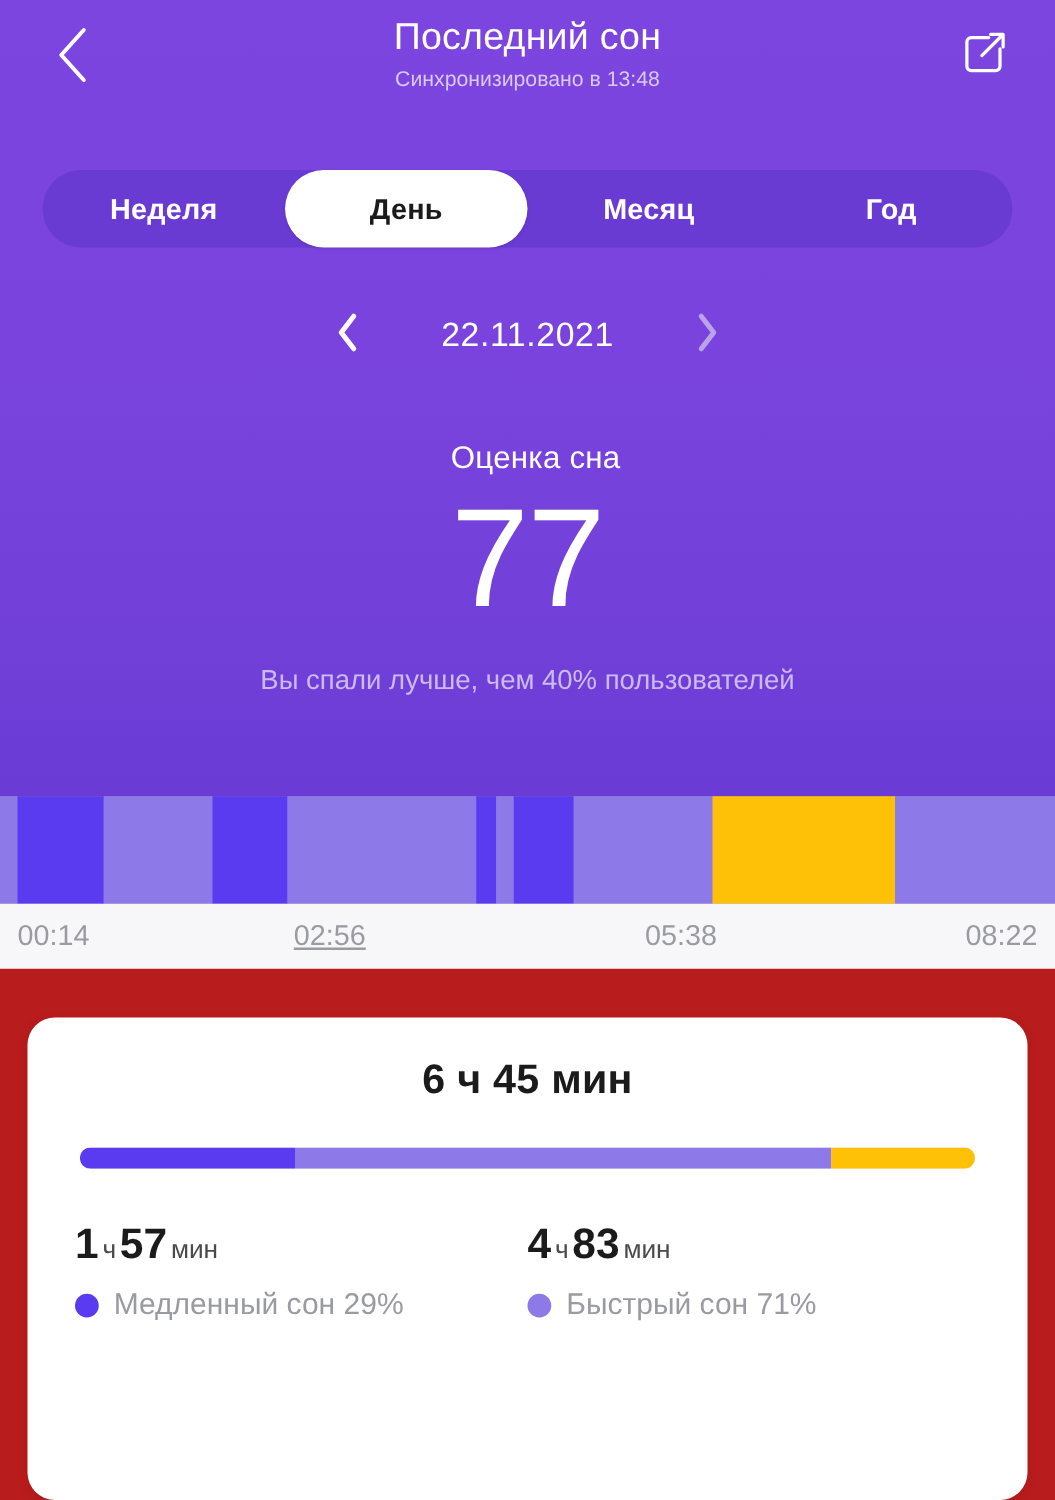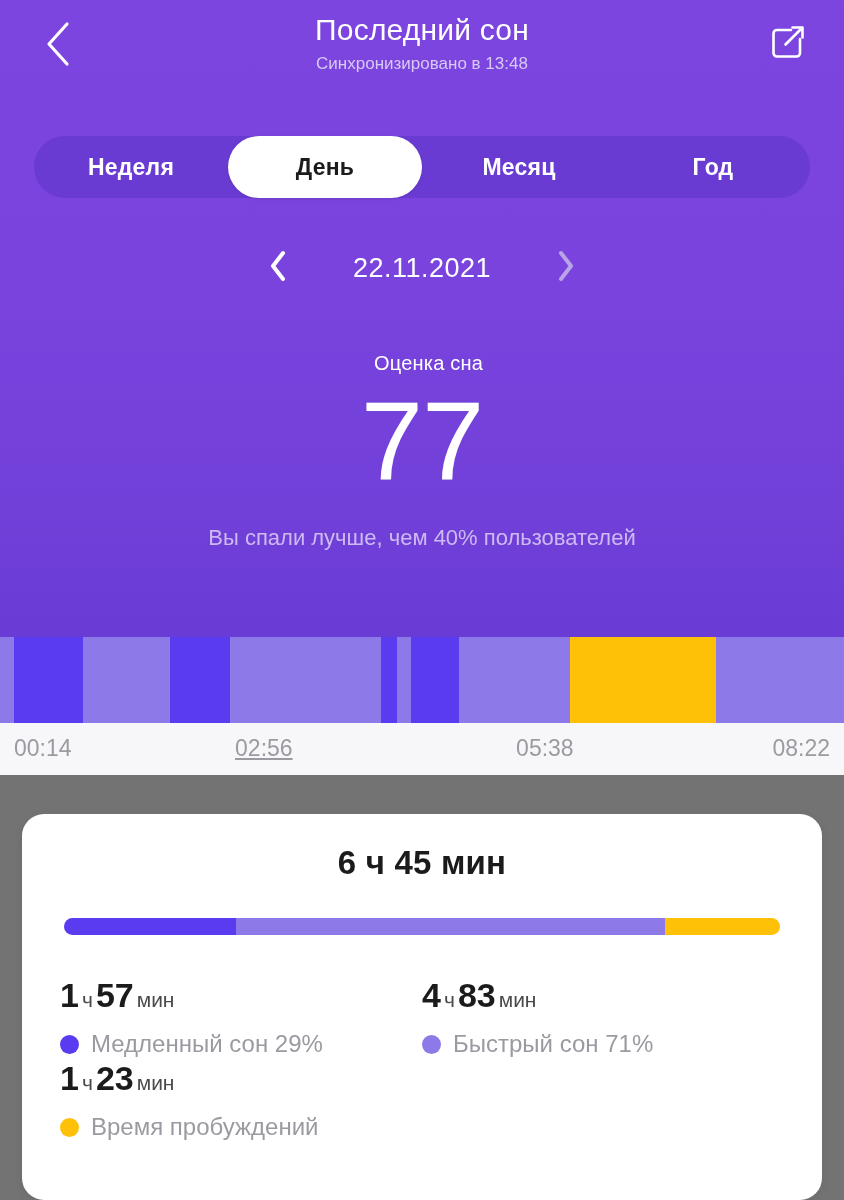--- a/index.html
+++ b/index.html
@@ -13,21 +13,21 @@
   body {
     font-family: "Liberation Sans", "DejaVu Sans", sans-serif;
     background: #f4f5f7;
     -webkit-font-smoothing: antialiased;
   }
 
   .screen {
     position: relative;
     width: 844px;
     height: 1200px;
-    background: #737373;
+    background: #b91c1c;
     display: flex;
     flex-direction: column;
   }
 
   
   .hero {
     position: relative;
     height: 637px;
     background: linear-gradient(180deg, #7c45df 0%, #7a43de 45%, #7140d9 80%, #6a3bd5 100%);
     flex: 0 0 auto;
@@ -150,21 +150,21 @@
   }
 
   
   .score-block {
     margin-top: 62px;
     text-align: center;
   }
 
   .score-caption {
     color: #ffffff;
-    font-size: 20px;
+    font-size: 25px;
     font-weight: 400;
     letter-spacing: 0.2px;
     margin-left: 13px;
   }
 
   .score-value {
     margin-top: 10px;
     color: #ffffff;
     font-size: 112px;
     line-height: 112px;
@@ -404,26 +404,17 @@
       <div class="stat">
         <div class="stat-value">
           <span>4</span><span class="unit">ч</span><span>83</span><span class="unit">мин</span>
         </div>
         <div class="stat-label-row">
           <span class="dot" style="background: rgb(142, 121, 232);"></span>
           <span class="stat-label">Быстрый сон 71%</span>
         </div>
       </div>
 
-      <div class="stat">
-        <div class="stat-value">
-          <span>1</span><span class="unit">ч</span><span>23</span><span class="unit">мин</span>
-        </div>
-        <div class="stat-label-row">
-          <span class="dot" style="background: rgb(255, 193, 7);"></span>
-          <span class="stat-label">Время пробуждений</span>
-        </div>
-      </div>
 
     </div>
   </div>
 
 </div>
 
 </body></html>

